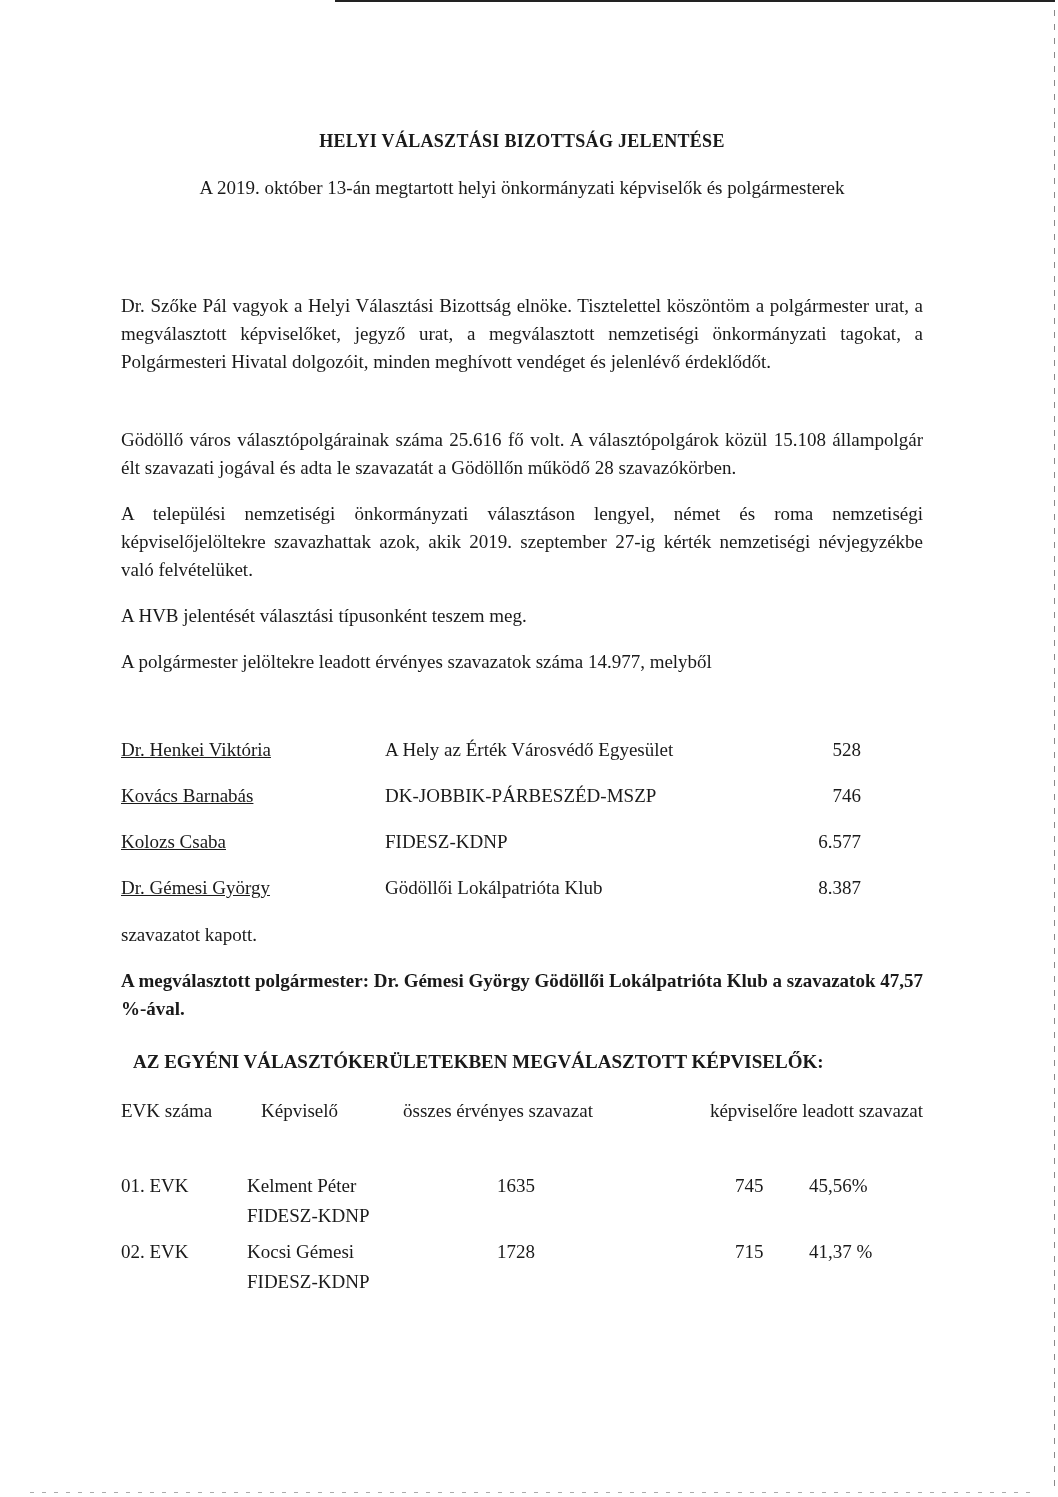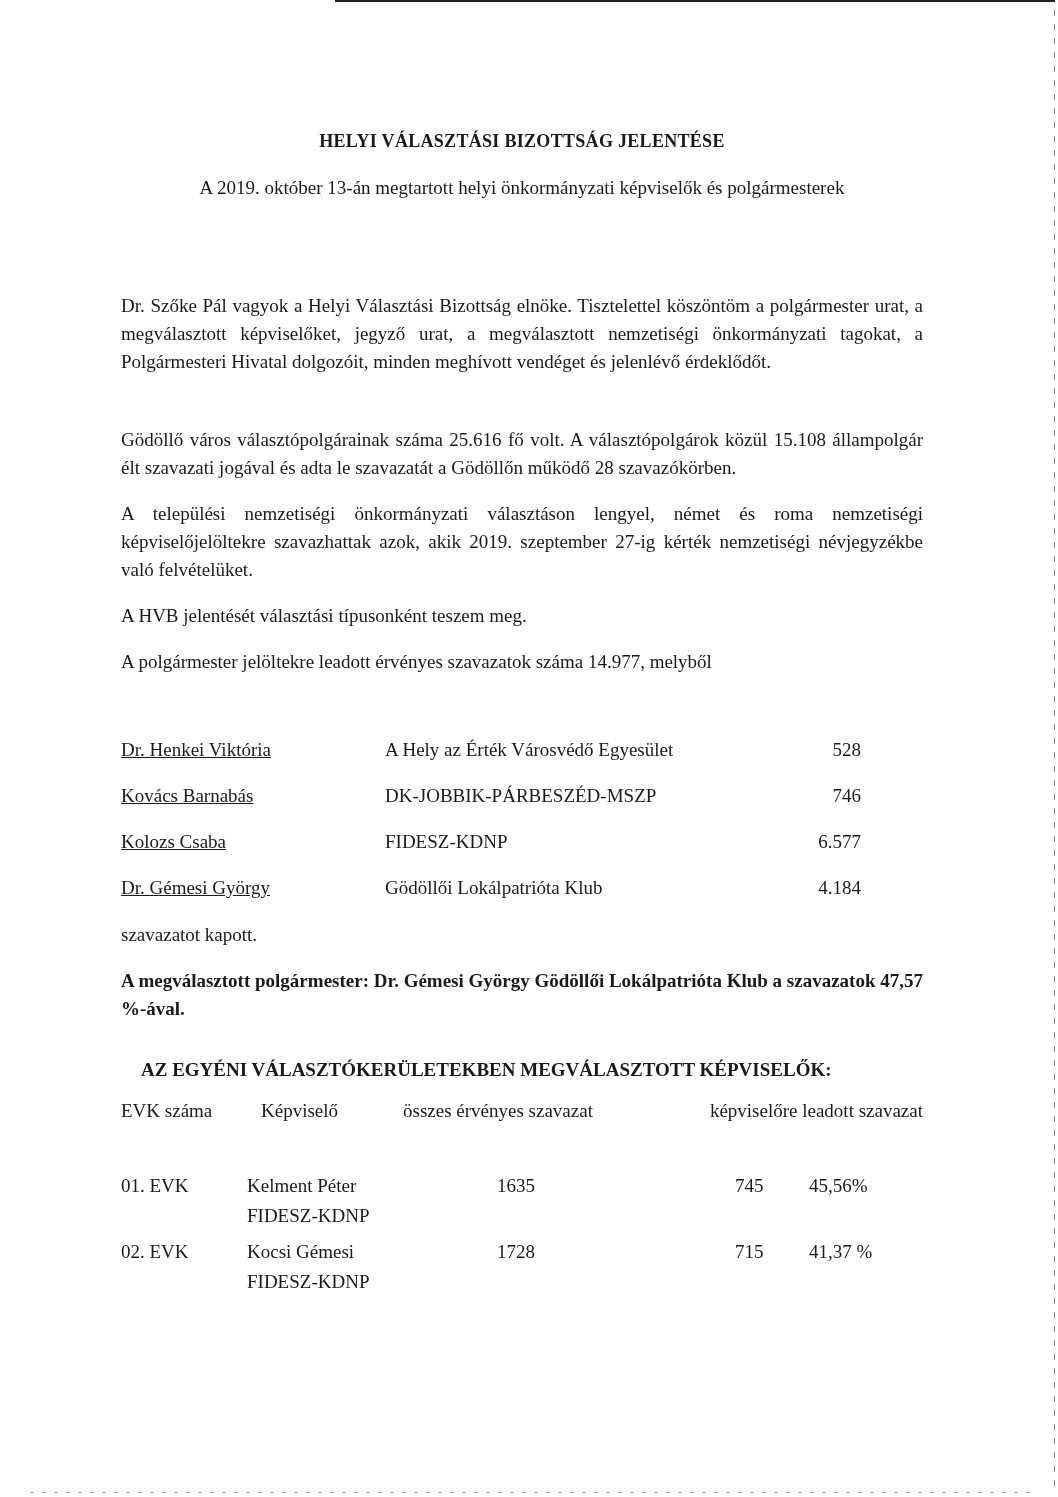--- a/index.html
+++ b/index.html
@@ -26,21 +26,21 @@
     .p4 { top: 602px; }
     .p5 { top: 648px; }
     .cand { position: absolute; left: 0; width: 740px; height: 28px; font-size: 19px; }
     .cand .n { position: absolute; left: 0; text-decoration: underline; }
     .cand .party { position: absolute; left: 248px; margin-left: 16px; }
     .cand .votes { position: absolute; right: 0; text-align: right; }
     .c0 { top: 739px; } .c1 { top: 785px; } .c2 { top: 831px; } .c3 { top: 877px; }
     .kapott { position: absolute; top: 924px; left: 0; font-size: 19px; }
     .elected { position: absolute; top: 967px; left: 0; width: 802px; font-size: 19px;
       font-weight: bold; line-height: 28px; text-align: justify; margin: 0; }
-    h2 { position: absolute; top: 1043px; left: 4px; font-size: 19px; font-weight: bold; margin: 16px; }
+    h2 { position: absolute; top: 1043px; left: 4px; font-size: 19px; font-weight: bold; margin: 8px; }
     .evk-head { position: absolute; top: 1100px; left: 0; width: 802px; font-size: 19px; height: 28px; }
     .evk-head span, .evk-row span { position: absolute; white-space: nowrap; }
     .h-evk { left: 0; text-align: center; } .h-rep { left: 140px; } .h-total { left: 282px; } .h-cand { right: 0; }
     .evk-row { position: absolute; left: 0; width: 802px; font-size: 19px; height: 60px; }
     .r0 { top: 1155px; margin-top: 20px; } .r1 { top: 1241px; }
     .e-evk { left: 0; } .e-name { left: 126px; } .e-party { left: 126px; top: 30px; }
     .e-total { left: 376px; } .e-votes { left: 614px; } .e-pct { left: 688px; }
   </style>
 </head>
 <body>
@@ -72,21 +72,21 @@
     <span class="votes">746</span>
   </div>
   <div class="cand c2">
     <span class="n">Kolozs Csaba</span>
     <span class="party">FIDESZ-KDNP</span>
     <span class="votes">6.577</span>
   </div>
   <div class="cand c3">
     <span class="n">Dr. Gémesi György</span>
     <span class="party">Gödöllői Lokálpatrióta Klub</span>
-    <span class="votes">4.184</span>
+    <span class="votes">8.387</span>
   </div>
 
   <div class="kapott">szavazatot kapott.</div>
 
   <p class="elected">A megválasztott polgármester:  Dr. Gémesi György Gödöllői Lokálpatrióta Klub a szavazatok 47,57 %-ával.</p>
 
   <h2>AZ EGYÉNI VÁLASZTÓKERÜLETEKBEN MEGVÁLASZTOTT KÉPVISELŐK:</h2>
 
   <div class="evk-head">
     <span class="h-evk">EVK száma</span>

